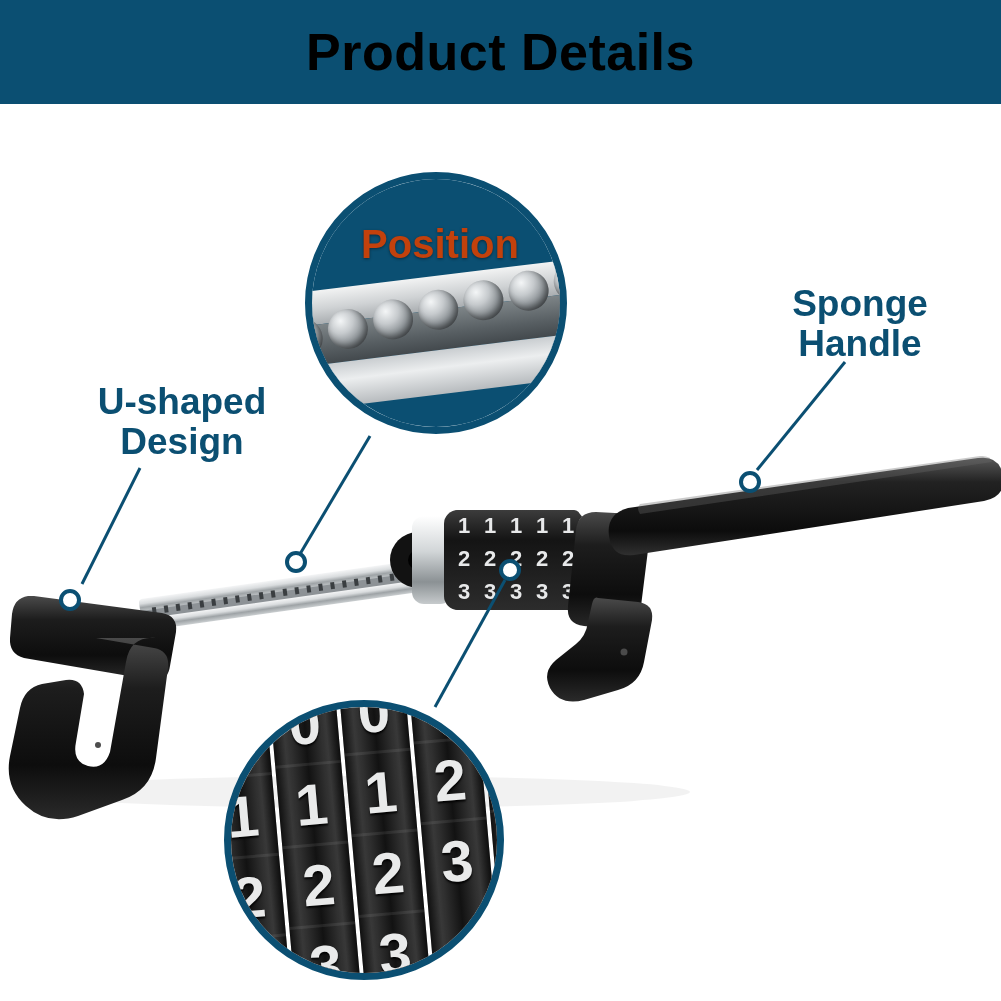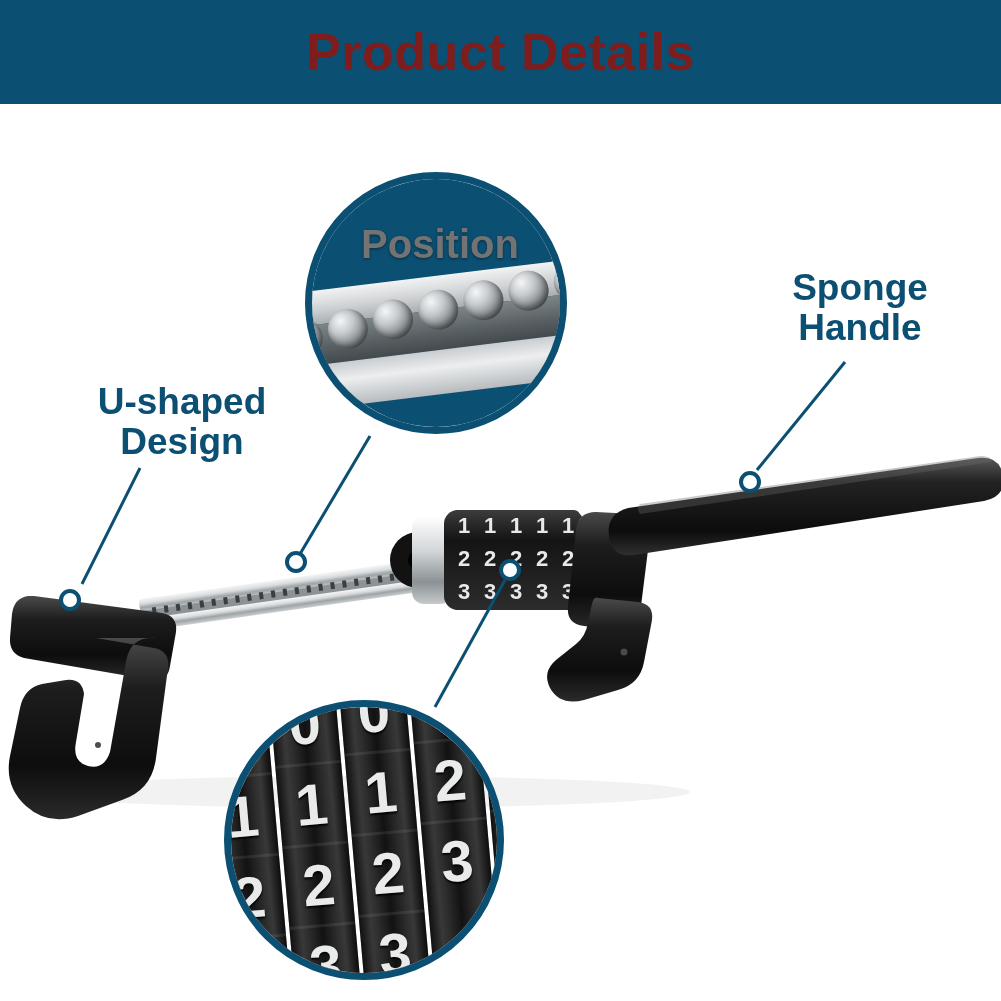--- a/index.html
+++ b/index.html
@@ -13,38 +13,38 @@
   #stage{position:absolute;inset:0;width:1001px;height:1001px;overflow:hidden;background:#fff;}
 
   
   .header{
     position:absolute;left:0;top:0;width:1001px;height:104px;
     background:#0b4f72;
   }
   .header-title{
     position:absolute;left:0;top:0;width:1001px;height:104px;
     display:flex;align-items:center;justify-content:center;
-    color:#7f1d1d;font-size:52px;font-weight:bold;letter-spacing:0.5px;
+    color:#000000;font-size:52px;font-weight:bold;letter-spacing:0.5px;
     font-family:"Liberation Sans", sans-serif;
   }
   .header-underline{
     position:absolute;left:0;top:104px;width:1001px;height:9px;background:#ffffff;
   }
 
   
   .label{
     position:absolute;color:#0b4f72;font-weight:bold;
     font-family:"Liberation Sans", sans-serif;
     line-height:1.08;text-align:center;white-space:pre-line;
   }
   #label-u-shaped{left:62px;top:382px;width:240px;font-size:37px;}
-  #label-sponge{left:760px;top:268px;width:200px;font-size:37px;}
+  #label-sponge{left:760px;top:284px;width:200px;font-size:37px;}
   #label-5codes{left:516px;top:786px;width:210px;font-size:39px;text-align:left;}
   #label-position{
-    left:330px;top:223px;width:220px;font-size:40px;color:#737373;
+    left:330px;top:223px;width:220px;font-size:40px;color:#c2410c;
     text-shadow:0 1px 3px rgba(0,0,0,.45);
     text-align:center;
   }
 
   
   #overlay{position:absolute;left:0;top:0;width:1001px;height:1001px;}
 
   
   .inset{
     position:absolute;border-radius:50%;overflow:hidden;

